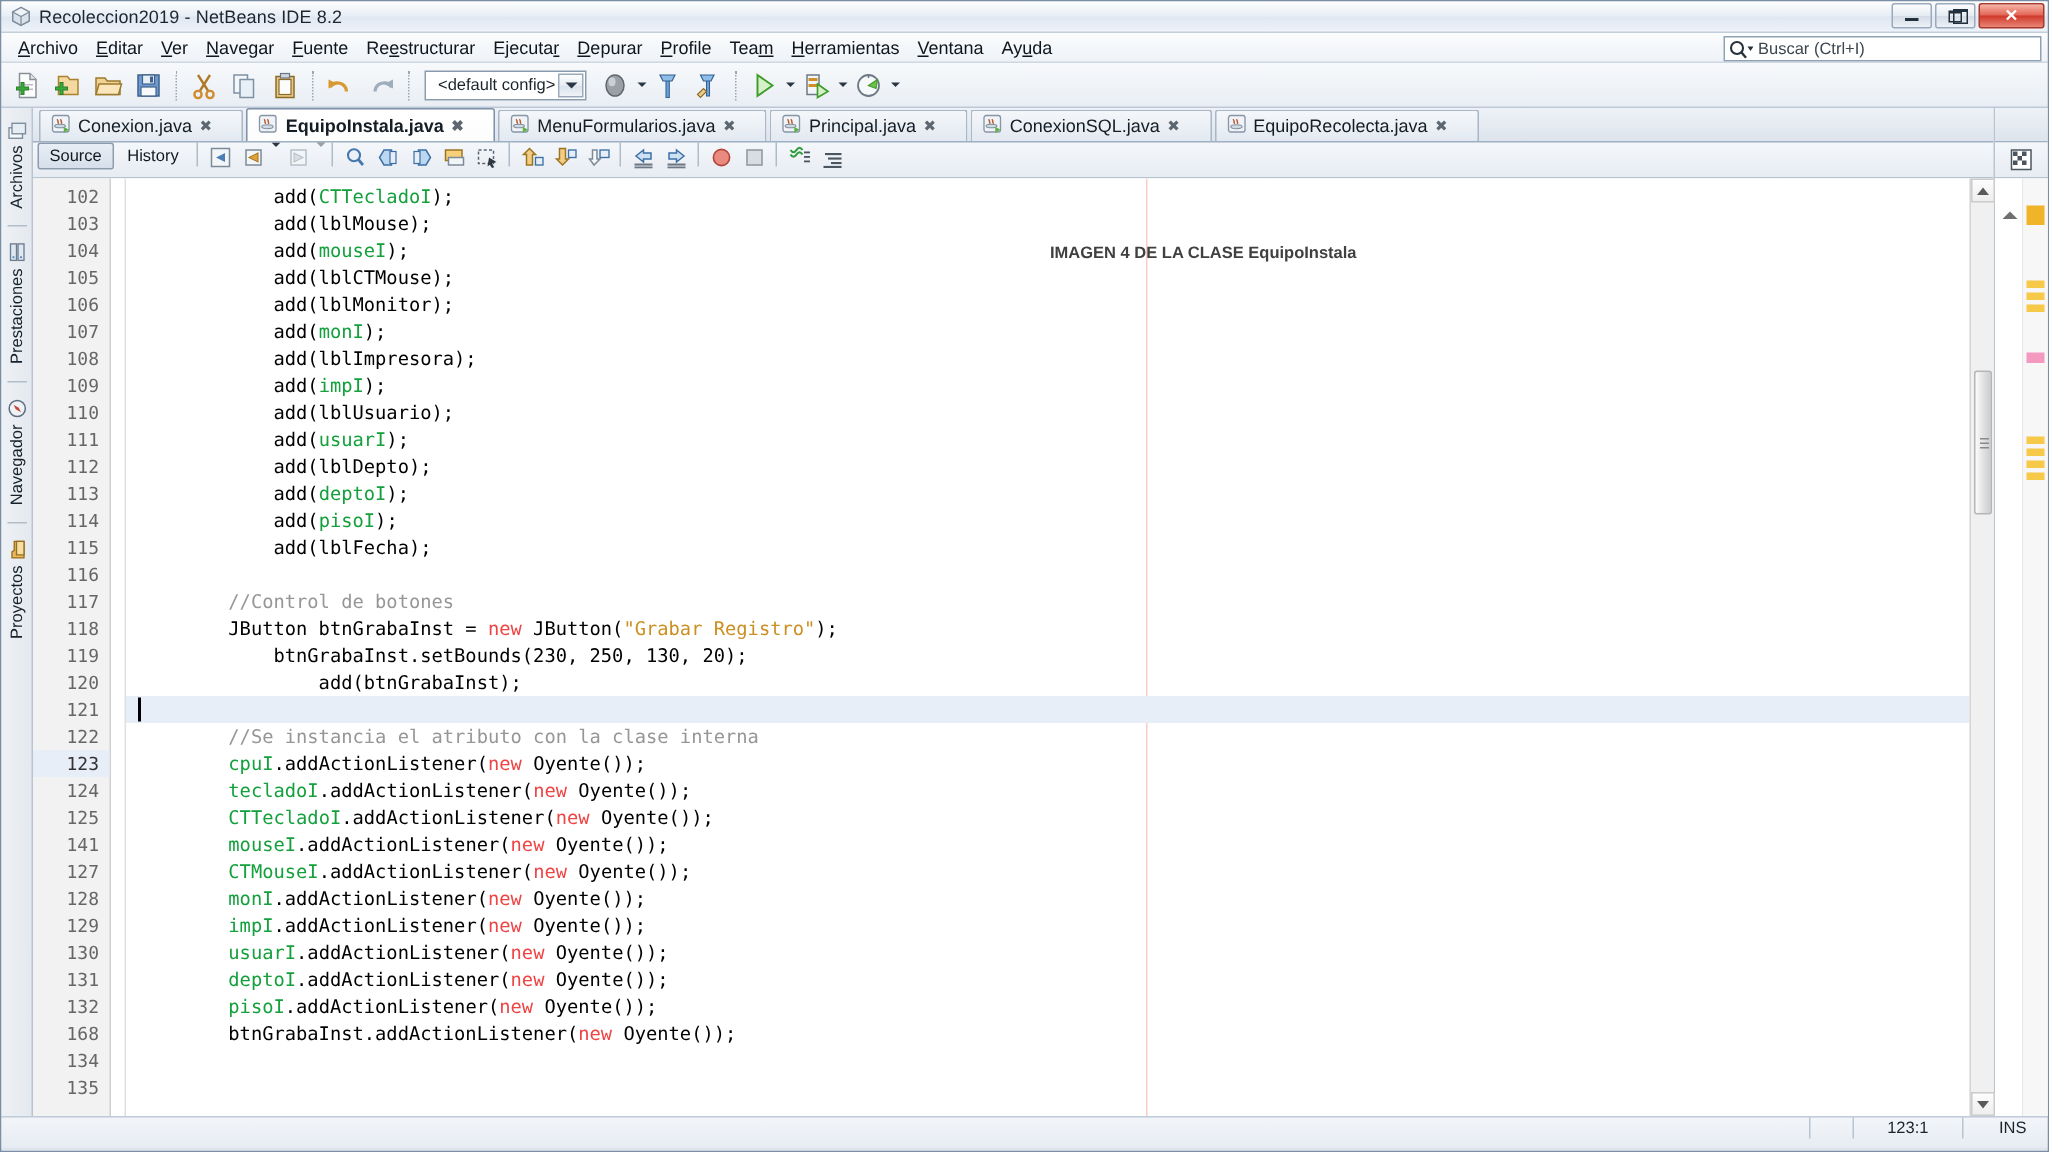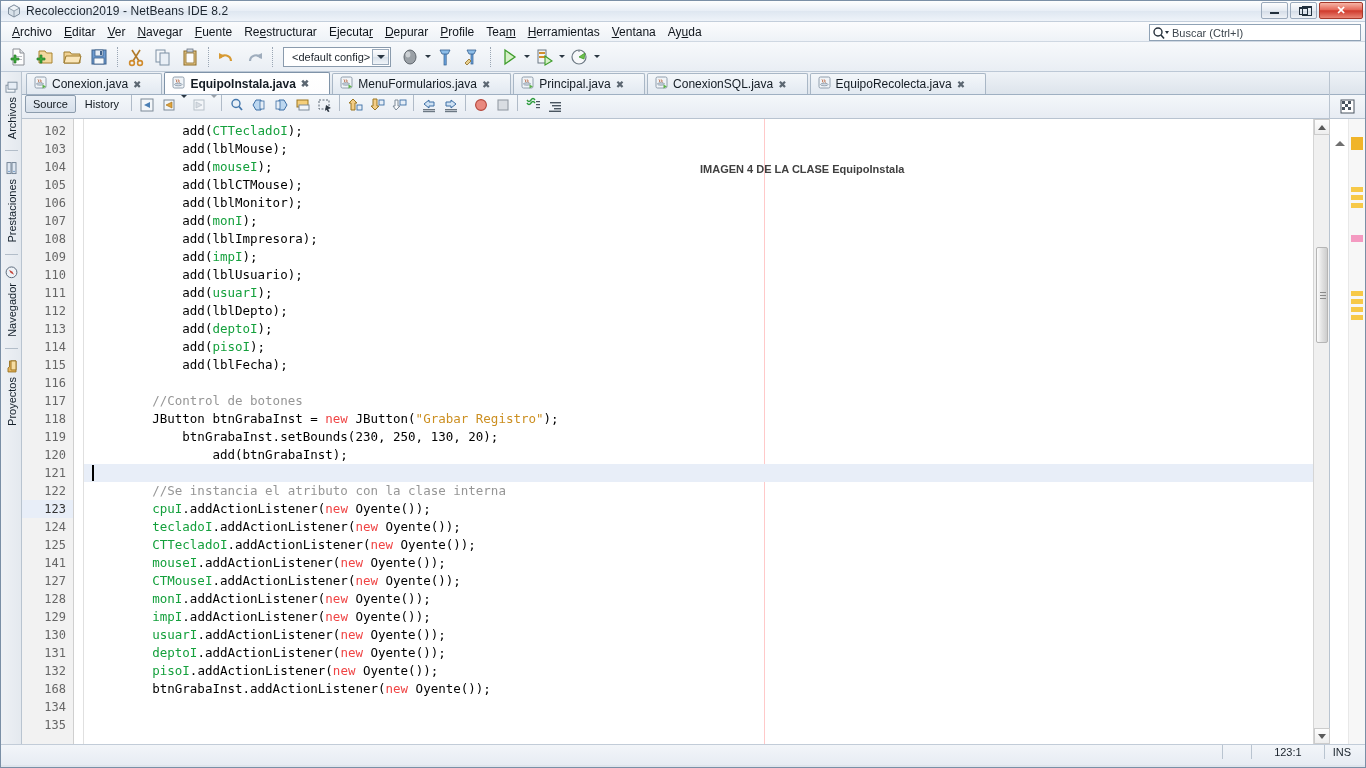--- a/index.html
+++ b/index.html
@@ -844,17 +844,17 @@
             <div class="mark" style="top: 196px; height: 5px; background: rgb(247, 201, 72);"></div>
           </div>
       </div>
     </div>
   </div>
 
   <div class="statusbar">
     <div class="sb-right">
       <div class="sb-seg" style="padding:0 14px;"></div>
       <div class="sb-seg" style="padding:0 22px;">123:1</div>
-      <div class="sb-seg" style="padding:0 14px 0 8px;">INS</div>
+      <div class="sb-seg" style="padding:0 14px 0 24px;">INS</div>
     </div>
   </div>
   <div class="bottomedge"></div>
 </div>
 
 </body></html>

